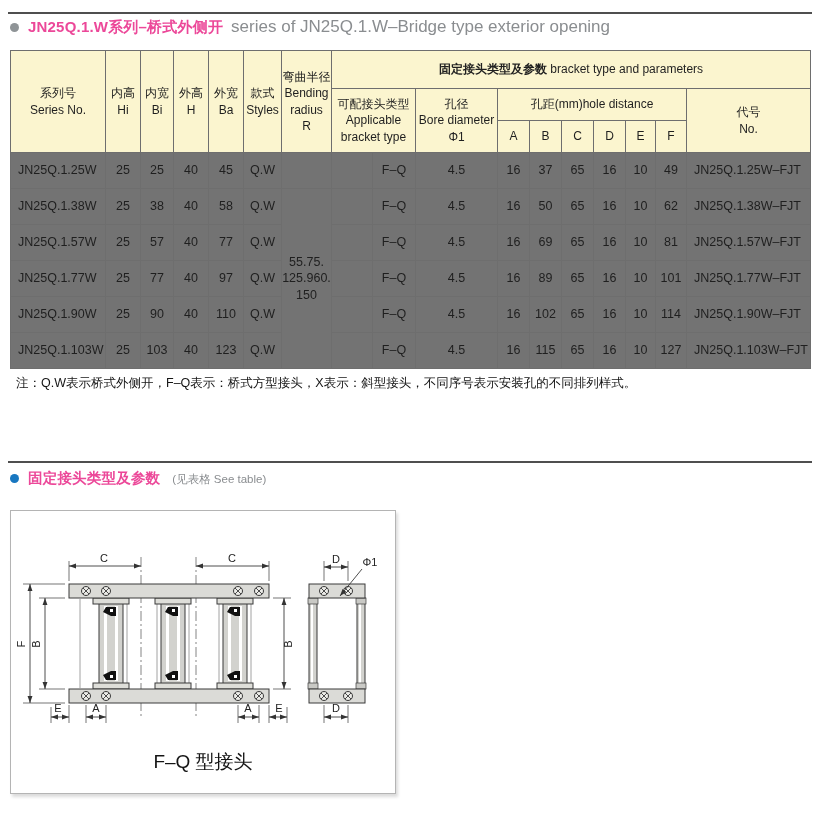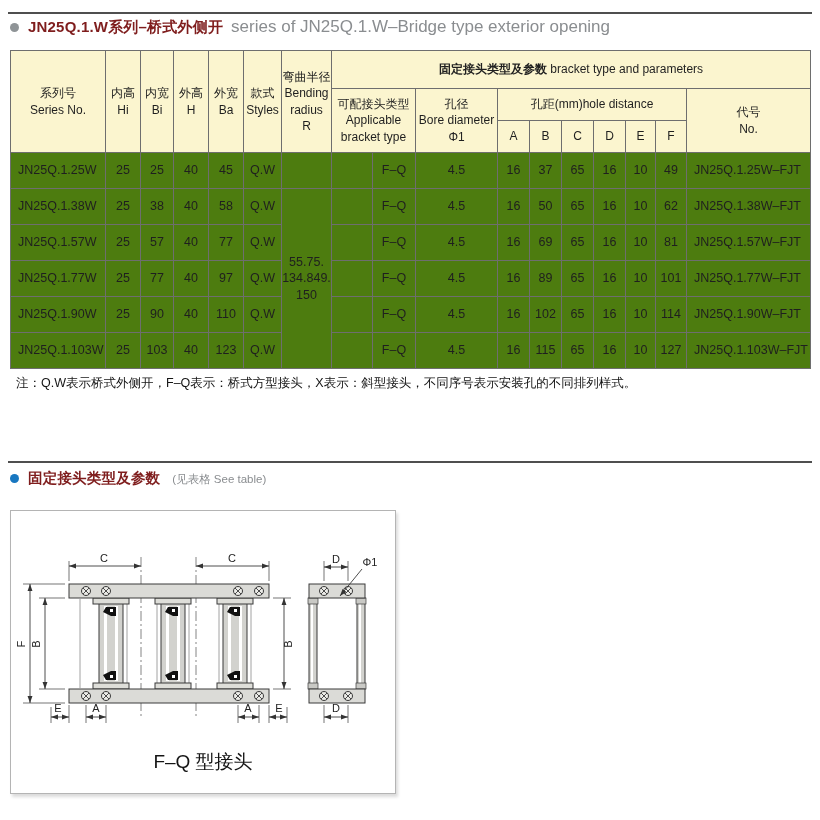--- a/index.html
+++ b/index.html
@@ -6,33 +6,33 @@
   body{width:820px;height:820px;position:relative;font-family:"Liberation Sans",sans-serif;color:#1c1c1c;}
   .rule{position:absolute;left:8px;width:804px;height:2px;background:#4f4f4f;}
   #rule-top{top:12px;}
   #rule-mid{top:461px;}
   .sec-title{position:absolute;left:10px;display:flex;align-items:center;}
   #title1{top:17px;}
   #title2{top:469px;}
   .bullet{width:9px;height:9px;border-radius:50%;margin-right:9px;flex:0 0 auto;}
   .b-gray{background:#8f9497;}
   .b-blue{background:#1877c0;}
-  .t-zh{color:#7f1d1d;font-weight:bold;font-size:15px;letter-spacing:.2px;}
+  .t-zh{color:#ec4899;font-weight:bold;font-size:15px;letter-spacing:.2px;}
   .t-en{color:#8a8d90;font-size:17px;margin-left:8px;}
   #title2 .t-zh{font-size:14.5px;}
   #title2 .t-en{font-size:14.5px;}
   .t-note{color:#8a8d90;font-size:11.5px;margin-left:12px;padding-top:2px;}
   
   table{position:absolute;left:10px;top:50px;width:800px;border-collapse:collapse;table-layout:fixed;}
   th,td{border:1px solid #6e6e6e;text-align:center;vertical-align:middle;padding:0;font-size:12.5px;color:#1f1f1f;line-height:1.3;white-space:pre-line;overflow:hidden;}
   thead th{background:#fbf5cf;font-weight:normal;font-size:12px;line-height:1.35;}
   thead tr:nth-child(1){height:38px;}
   thead tr:nth-child(2){height:32px;}
   thead tr:nth-child(3){height:32px;}
-  tbody tr{height:36px;background:#4d7c0f;}
+  tbody tr{height:36px;background:#737373;}
   .al{text-align:left;padding-left:7px;}
   .span-zh{font-weight:bold;}
   
   #notes{position:absolute;left:16px;top:374px;width:796px;font-size:12.5px;color:#141414;}
   #notes .nzh{line-height:1.45;}
   #notes .nen{line-height:1.35;margin-top:5px;}
   
   #diagram-box{position:absolute;left:10px;top:510px;width:384px;height:282px;border:1px solid #b4b4b4;background:#fff;box-shadow:2px 3px 3px rgba(0,0,0,.14);}
   #diagram-box svg{display:block;}
   #caption{position:absolute;top:238px;left:0;width:100%;display:flex;justify-content:center;gap:30px;font-size:19px;color:#141414;}
@@ -129,21 +129,21 @@
         <td class="al">JN25Q.1.25W–FJT</td>
       </tr>
       <tr>
         <td class="al">JN25Q.1.38W</td>
         <td>25</td>
         <td>38</td>
         <td>40</td>
         <td>58</td>
         <td>Q.W</td>
         <td rowspan="5">55.75.
-134.849.
+125.960.
 150</td>
         <td></td>
         <td>F–Q</td>
         <td>4.5</td>
         <td>16</td>
         <td>50</td>
         <td>65</td>
         <td>16</td>
         <td>10</td>
         <td>62</td>

